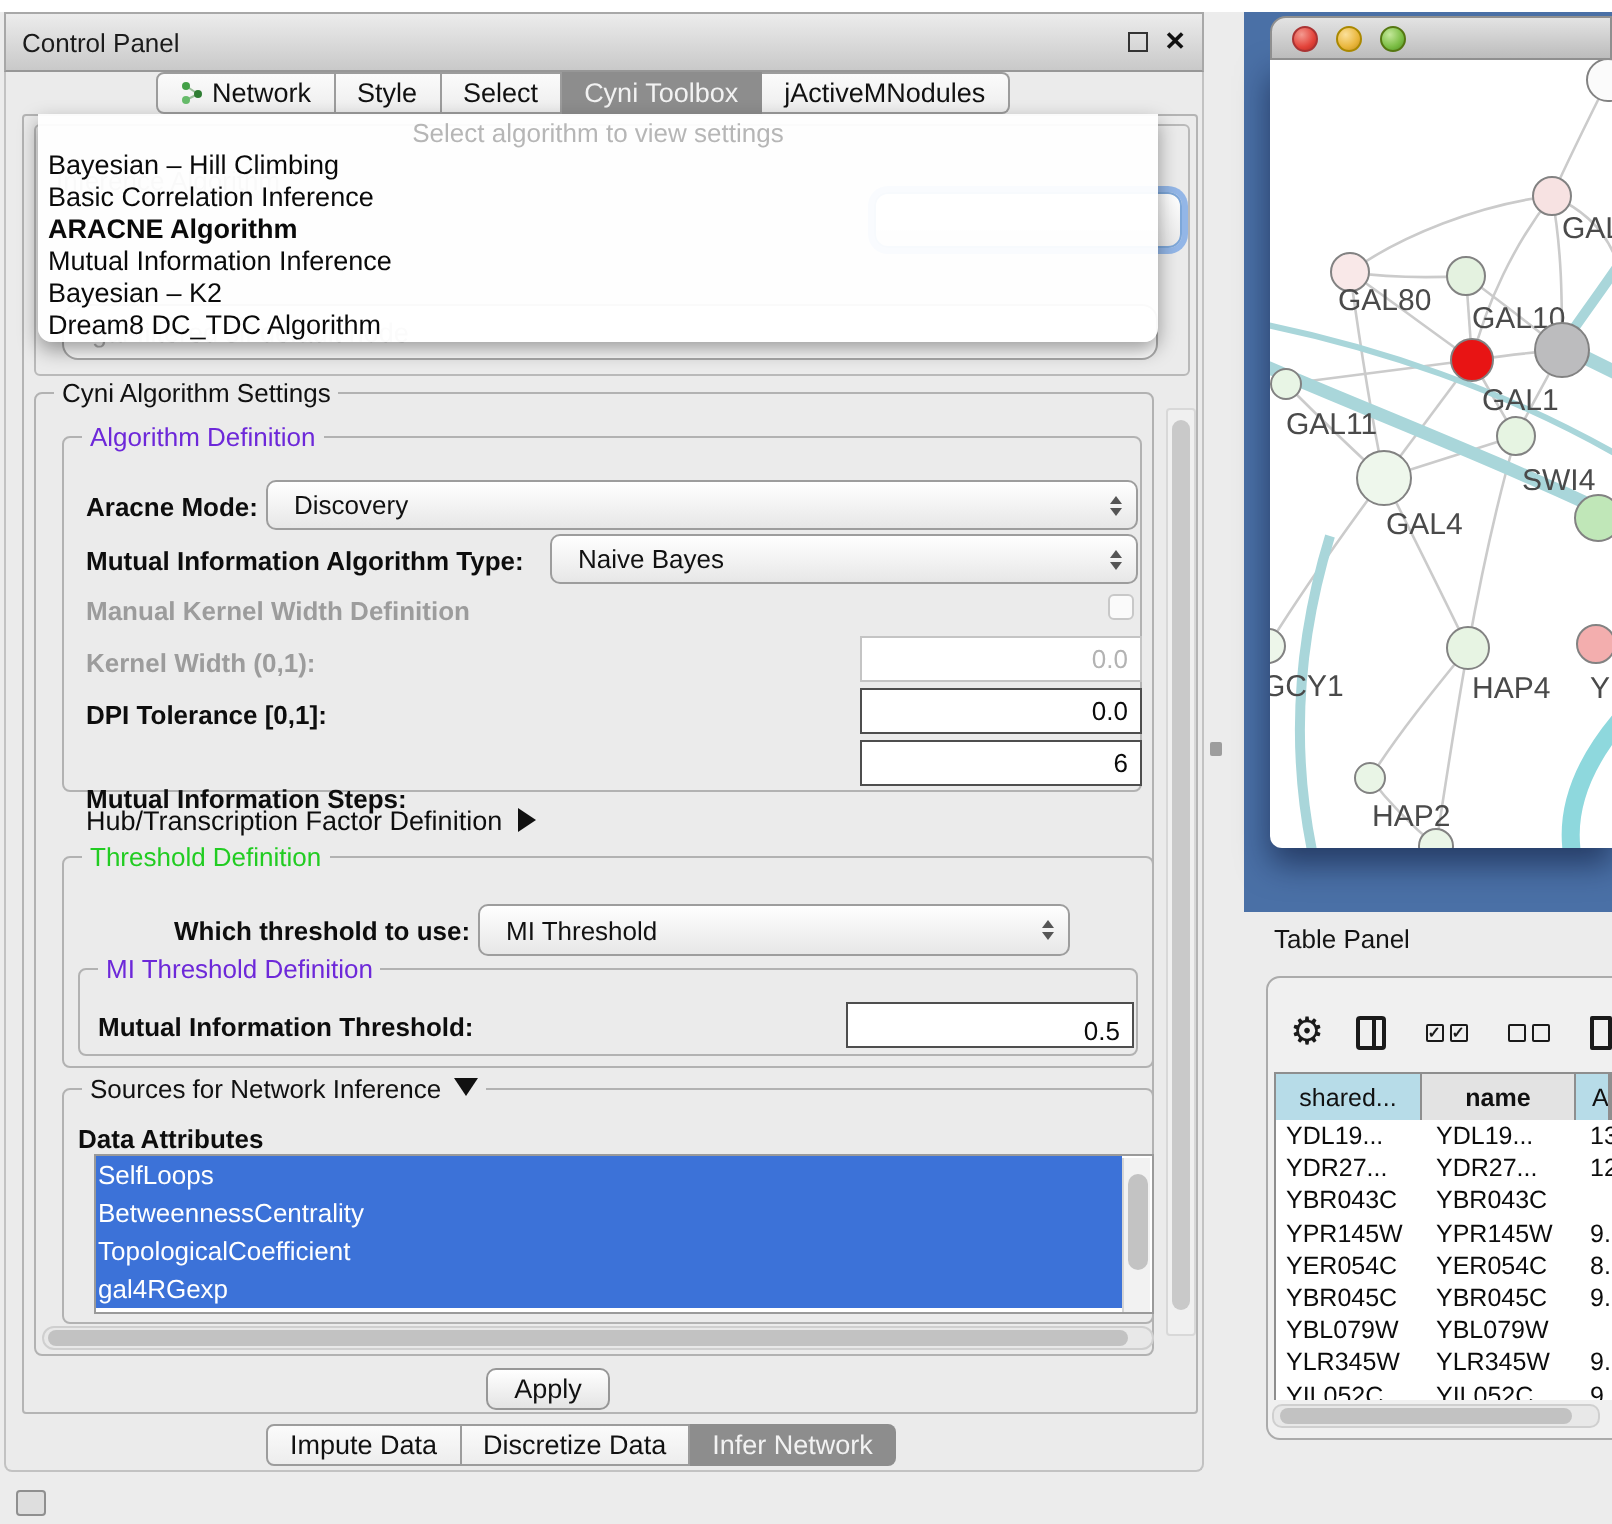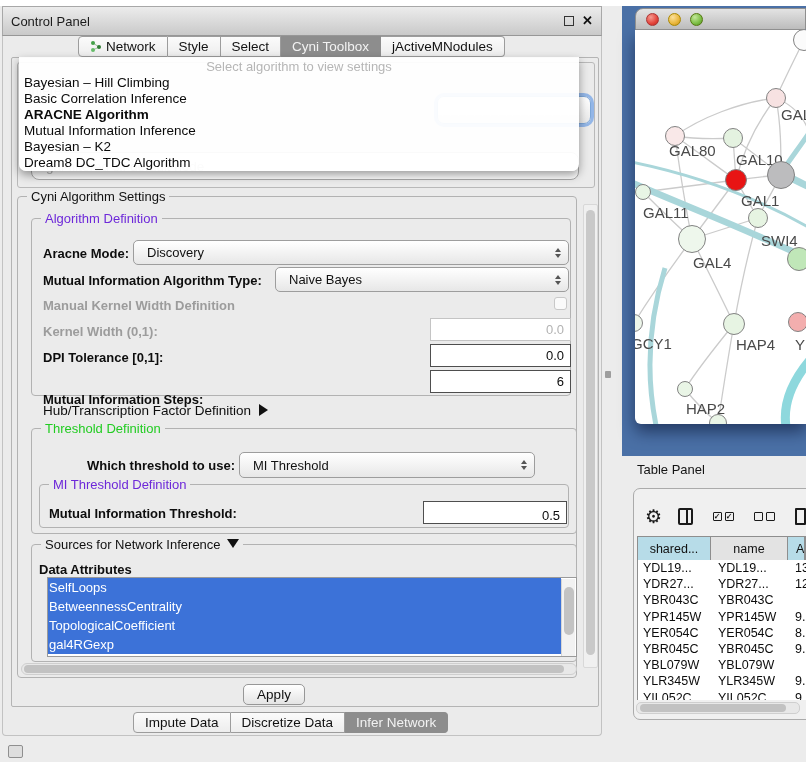--- a/index.html
+++ b/index.html
@@ -100,21 +100,21 @@
   .cols-icon::after { content:""; position:absolute; left:6px; top:0; width:2px; height:13px; background:#1a1a1a; }
   .cb-pair { display:flex; gap:3px; margin-left:20px; }
   .cb { width:9px; height:9px; border:1.5px solid #1a1a1a; border-radius:1px; font-size:8px; line-height:8px; color:#1a1a1a; text-align:center; }
   .cb.checked::after { content:"✓"; font-weight:bold; }
   .page-icon { width:13px; height:17px; border:2px solid #1a1a1a; border-radius:1px; margin-left:20px; }
 
   .table { position:absolute; left:637px; top:536px; width:169px; }
   .thead { display:flex; height:24px; border:1px solid #8e8e8e; border-bottom:none; }
   .th { display:flex; align-items:center; justify-content:center; font-size:12.5px; color:#111; border-right:1px solid #8e8e8e; overflow:hidden; }
   .th.c1 { width:73px; background:#b7dce8; }
-  .th.c2 { width:77px; background:#e3e3e3; }
+  .th.c2 { width:77px; background:#e3e3e3;font-weight:bold; }
   .th.c3 { flex:1; background:#b7dce8; justify-content:flex-start; padding-left:8px; }
   .tbody { height:140px; overflow:hidden; background:#fff; border-left:1px solid #8e8e8e; }
   .tr { display:flex; height:16.2px; }
   .td { font-size:12.5px; color:#0c0c0c; line-height:16.2px; white-space:nowrap; overflow:hidden; }
   .td.c1 { width:73px; padding-left:5px; }
   .td.c2 { width:77px; padding-left:7px; }
   .td.c3 { flex:1; padding-left:7px; }
 
   .corner-icon { left:8px; top:745px; width:15px; height:13px; border:1.5px solid #8f8f8f; background:#dedede; border-radius:2px; }
 </style>

